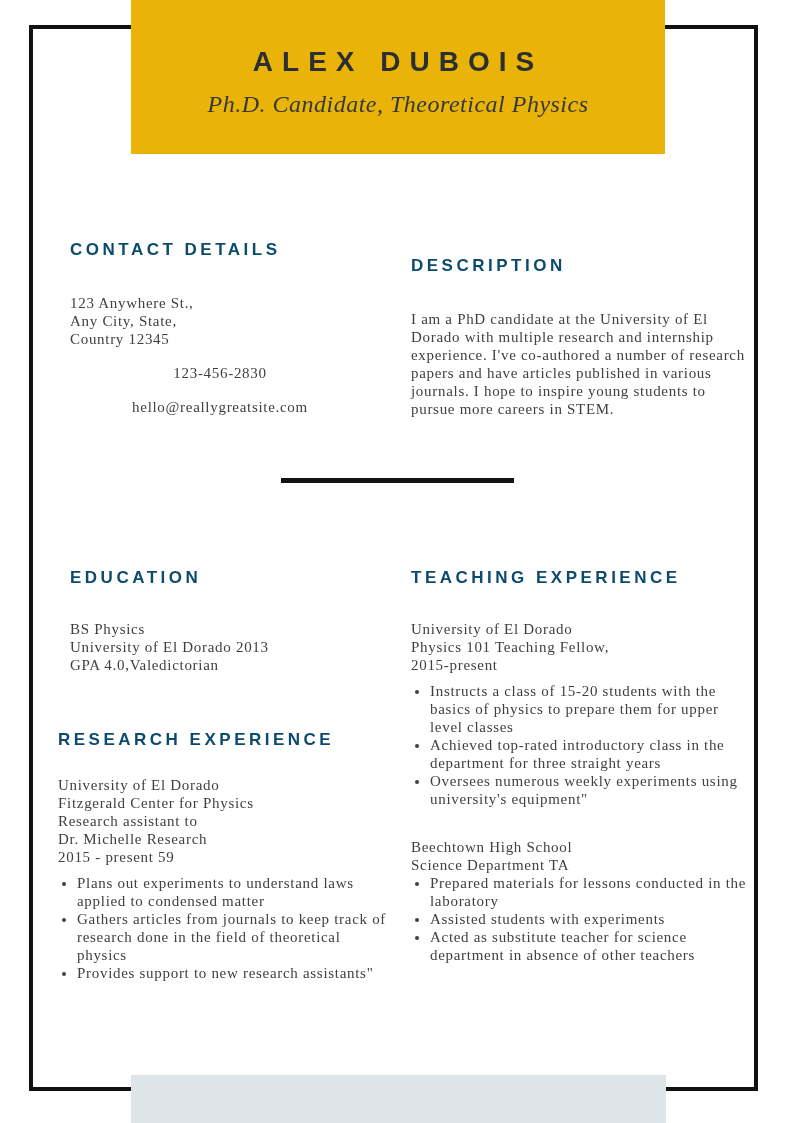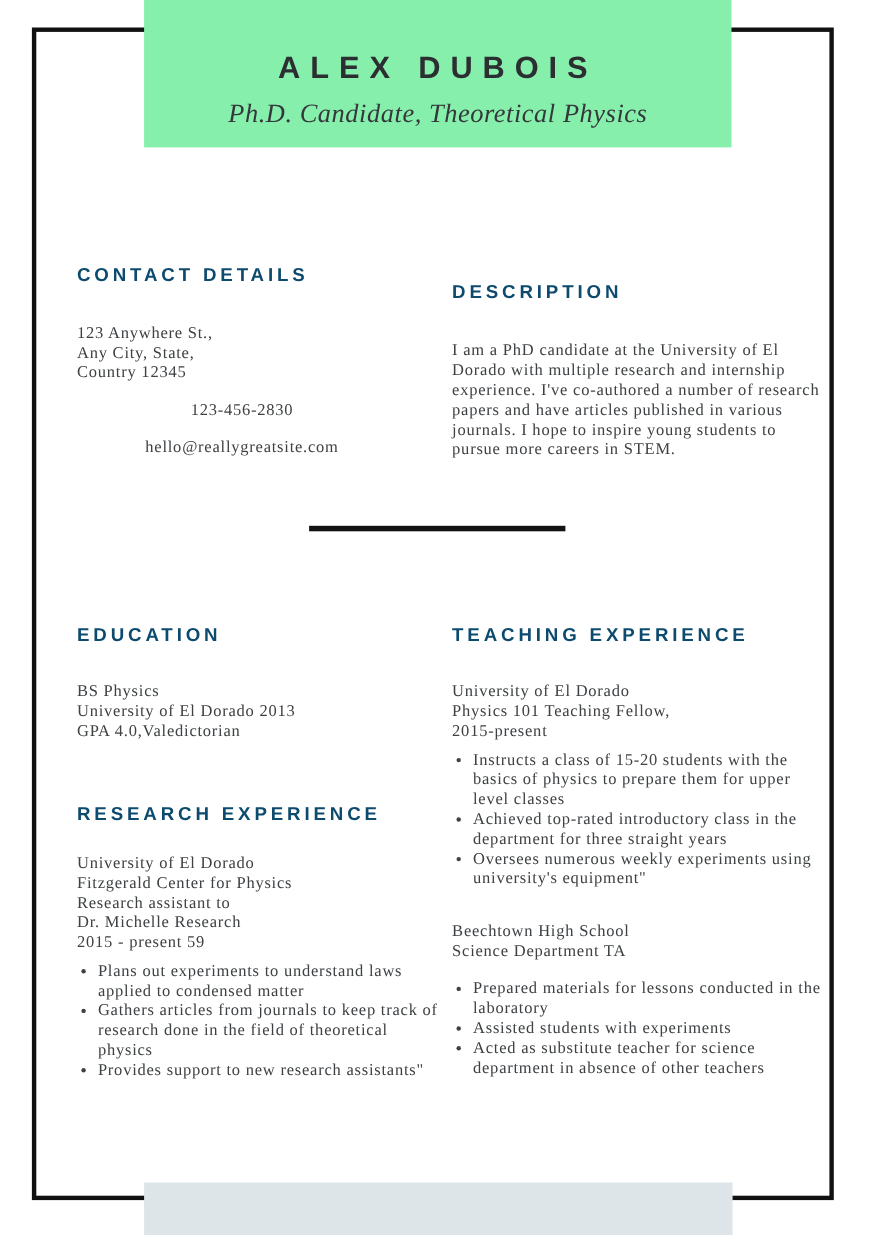--- a/index.html
+++ b/index.html
@@ -16,22 +16,22 @@
   .frame {
     position:absolute; left:29px; top:25px;
     width:729px; height:1066px;
     border:4px solid #111111;
     z-index:1;
   }
 
   
   .band-top {
     position:absolute; left:131px; top:0;
-    width:534px; height:134px;
-    background:#86efac; z-index:2;
+    width:534px; height:154px;
+    background:#eab308; z-index:2;
     text-align:center;
   }
   .band-bottom {
     position:absolute; left:131px; top:1075px;
     width:535px; height:48px;
     background:#dde5e8; z-index:2;
   }
 
   .name {
     margin-top:46px;
@@ -55,21 +55,21 @@
     position:absolute; left:281px; top:478px;
     width:233px; height:5px;
     background:#131313; z-index:2;
   }
 
   
   .section { position:absolute; z-index:3; }
   #contact      { left:70px;  top:238px; width:300px; }
   #description  { left:411px; top:254px; width:338px; }
   #education    { left:70px;  top:566px; width:320px; }
-  #research     { left:70px;  top:728px; width:332px; }
+  #research     { left:58px;  top:728px; width:332px; }
   #teaching     { left:411px; top:566px; width:338px; }
 
   h2 {
     font-family:"Liberation Sans", sans-serif;
     font-size:17px; font-weight:700;
     letter-spacing:3.5px;
     color:#0c4a6e;
     line-height:23px;
   }
   #contact h2, #description h2 { margin-bottom:33px; }
@@ -80,21 +80,21 @@
     font-size:15px;
     line-height:18px;
     letter-spacing:0.7px;
     color:#3e4143;
   }
   .gap { margin-top:16px;text-align:center; }
 
   ul { margin:8px 0 0 0; padding-left:19px; list-style:disc outside; }
   li::marker { color:#3e4143; font-size:13px; }
   .job2 { margin-top:30px; }
-  .job2 ul { margin-top:16px; }
+  .job2 ul { margin-top:0; }
 </style>
 </head>
 <body>
 
 <div class="frame"></div>
 
 <div class="band-top">
   <div class="name">ALEX DUBOIS</div>
   <div class="subtitle">Ph.D. Candidate, Theoretical Physics</div>
 </div>

